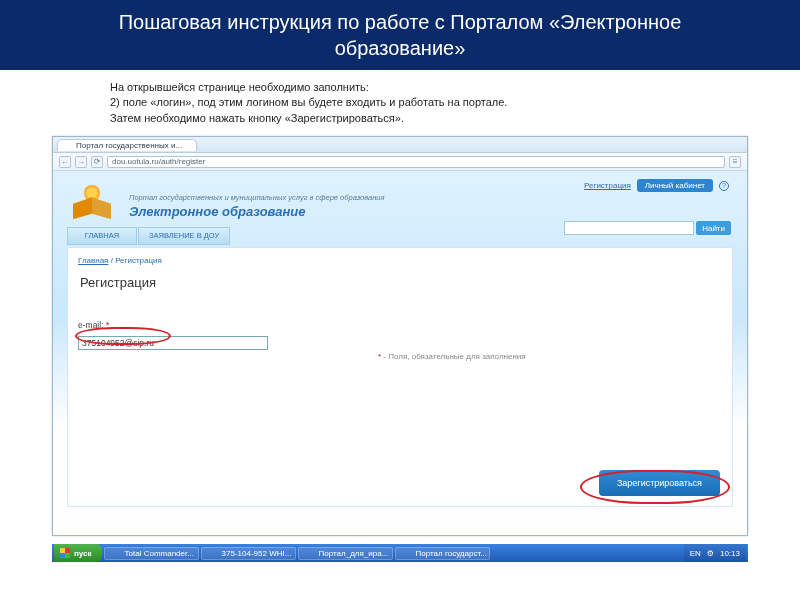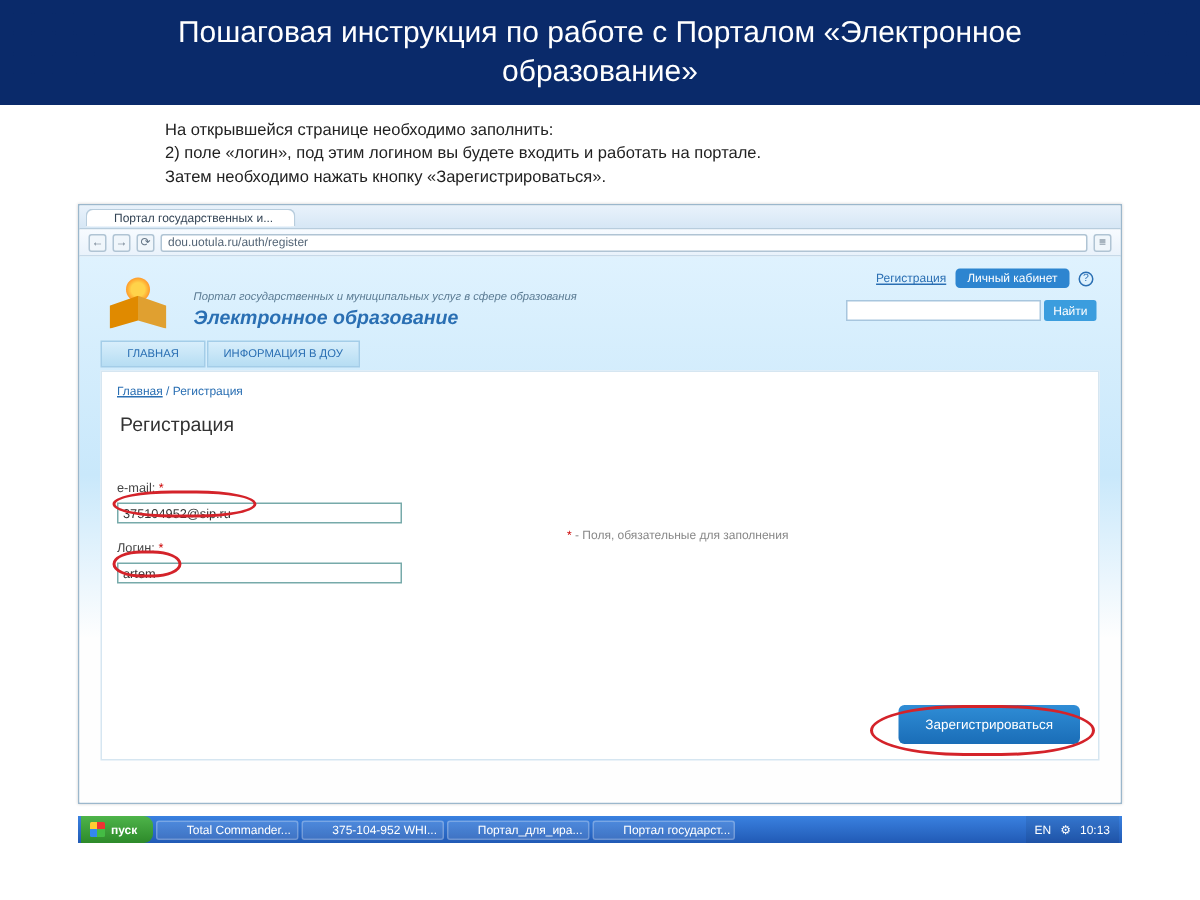--- a/index.html
+++ b/index.html
@@ -116,21 +116,21 @@
     border-radius: 50%;
   }
   .logo .book {
     position: absolute; bottom: 0; left: 2px; width: 38px; height: 22px;
     background: linear-gradient(90deg,#e08a00 0 50%,#e0a030 50% 100%);
     clip-path: polygon(0 100%,0 30%,50% 0,100% 30%,100% 100%,50% 75%);
   }
   .header-text .sub { font-size: 7.5px; color: #5b7b93; line-height: 1.2; }
   .header-text .main { font-size: 13px; color: #2a6fb3; font-weight: bold; margin-top: 2px; }
   .search-box {
-    position: absolute; right: 2px; top: 23px;
+    position: absolute; right: 2px; top: 44px;
     display: flex; gap: 2px;
   }
   .search-box input {
     width: 130px; height: 14px; border: 1px solid #a8c6de;
     font-size: 8px; padding: 0 3px;
   }
   .search-btn {
     background: #3b9dde; color: #fff; border: none;
     font-size: 8px; padding: 0 6px; height: 14px; border-radius: 2px;
   }
@@ -271,21 +271,21 @@
         </div>
       </div>
 
       <div class="search-box">
         <input type="text" style="">
         <button class="search-btn">Найти</button>
       </div>
 
       <div class="nav">
         <div class="nav-item">ГЛАВНАЯ</div>
-        <div class="nav-item">ИНФОРМАЦИЯ В ДОУ</div>
+        <div class="nav-item">ЗАЯВЛЕНИЕ В ДОУ</div>
       </div>
 
       <div class="content">
         <div class="breadcrumb">
           <a>Главная</a> /
           <span>Регистрация</span>
         </div>
         <div class="pg-heading">Регистрация</div>
 
         <div class="hint">
@@ -293,27 +293,20 @@
         </div>
 
         <div class="form-row">
           <label class="fld-label">
             <span>e-mail:</span> <span class="req">*</span>
           </label>
           <input class="fld-input" value="375104952@sip.ru" style="">
           <div class="red-circle email"></div>
         </div>
 
-        <div class="form-row">
-          <label class="fld-label">
-            <span>Логин:</span> <span class="req">*</span>
-          </label>
-          <input class="fld-input" value="artem" style="">
-          <div class="red-circle login"></div>
-        </div>
 
         <button class="submit-btn">Зарегистрироваться</button>
         <div class="red-circle submit"></div>
       </div>
     </div>
   </div>
 </div>
 
 <div class="taskbar">
   <div class="start-btn">

